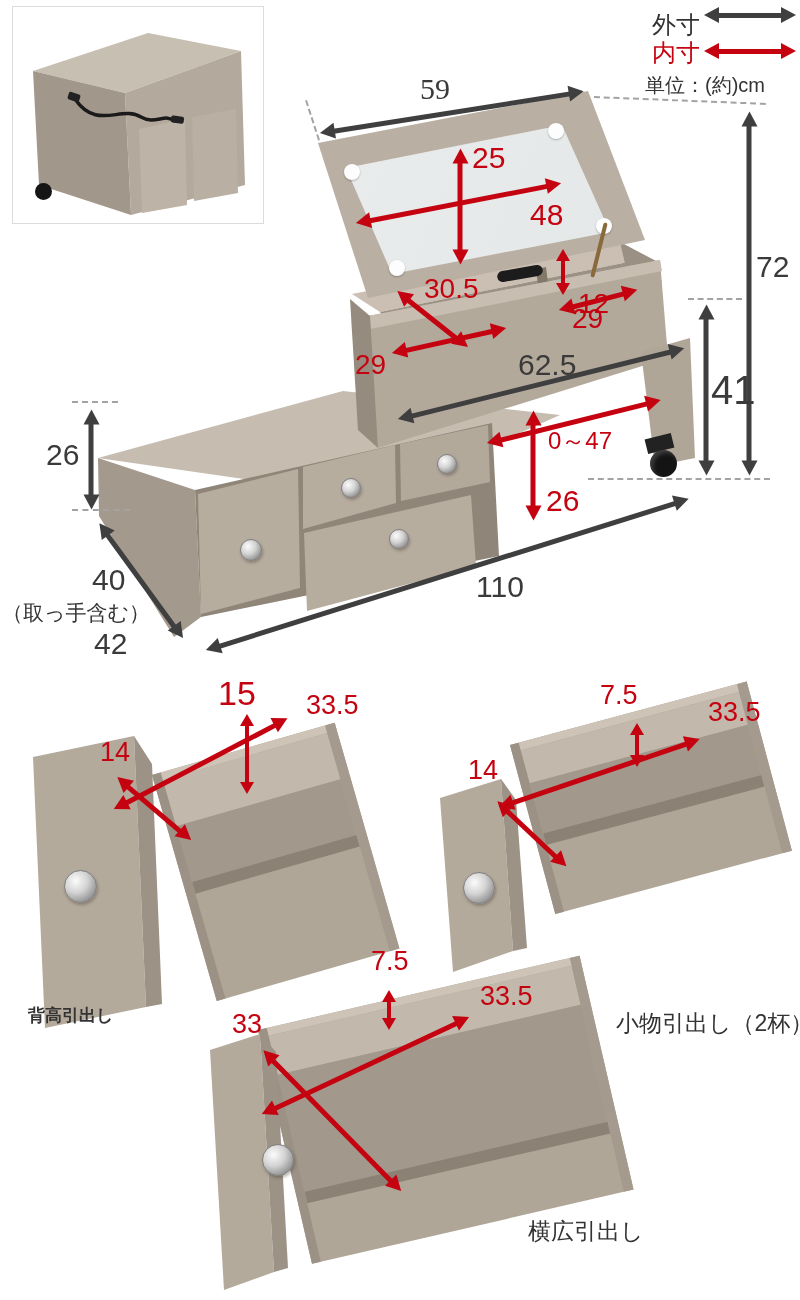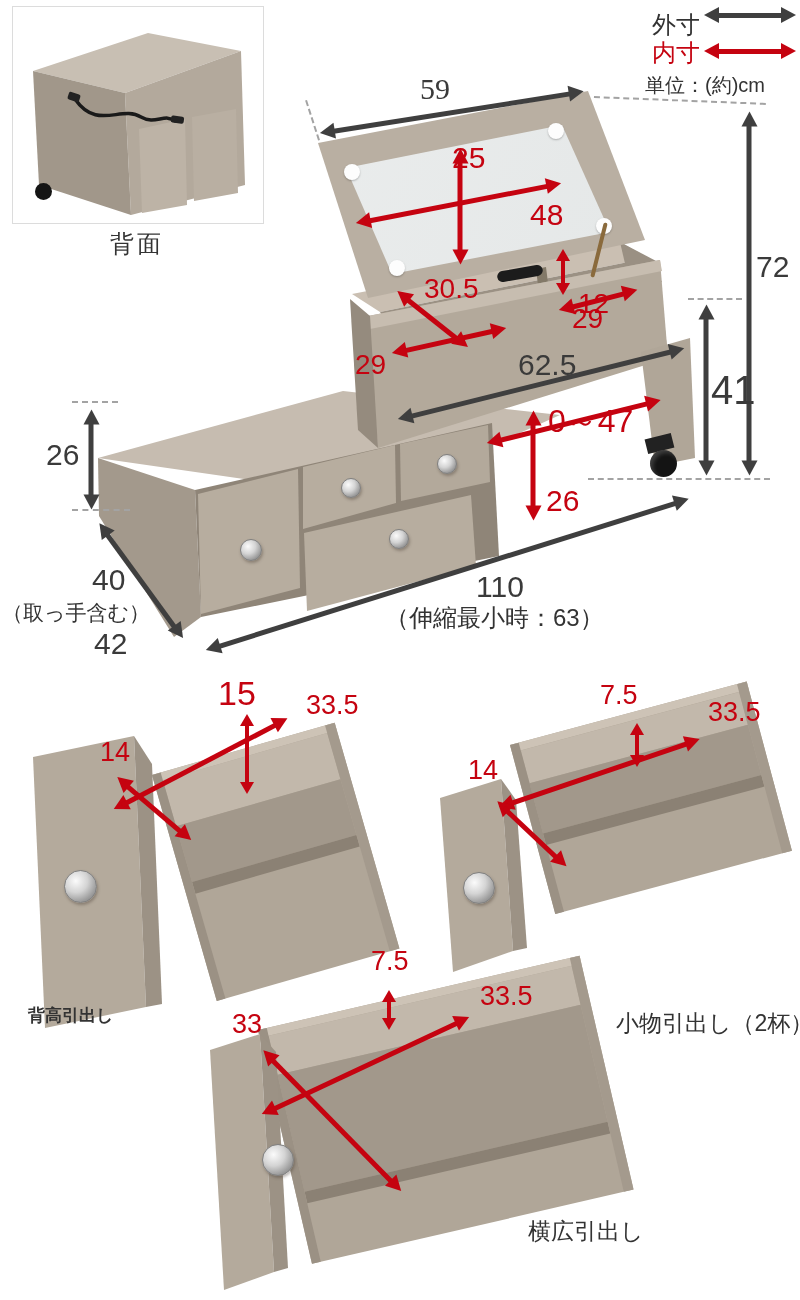--- a/index.html
+++ b/index.html
@@ -56,21 +56,20 @@
       <div class="full" style="clip-path:polygon(126px 122px,172px 112px,174px 198px,129px 206px);background:#bdb3a6;border:0;"></div>
       <div class="full" style="clip-path:polygon(179px 110px,223px 102px,225px 186px,181px 194px);background:#b9afa2;"></div>
       <svg width="250" height="216" style="position:absolute;left:0;top:0;" viewBox="0 0 250 216">
         <path d="M62,92 C84,124 108,98 128,110 C142,118 152,106 162,114" fill="none" stroke="#1a1a1a" stroke-width="3.5" stroke-linecap="round"></path>
         <rect x="55" y="86" width="12" height="8" rx="2" transform="rotate(18 61 90)" fill="#222"></rect>
         <rect x="158" y="109" width="13" height="7" rx="2" transform="rotate(8 164 112)" fill="#222"></rect>
       </svg>
       <div style="position:absolute;left:22px;top:176px;width:17px;height:17px;border-radius:50%;background:#151515;"></div>
     </div>
   </div>
-  <div class="jp" style="left:12px;top:230px;width:250px;text-align:center;font-size:24px;letter-spacing:3px;">背面</div>
 
   <div class="jp" style="left:652px;top:11px;font-size:24px;">外寸</div>
   <div class="arw dark" style="left:704px;top:13px;width:92px;">
       <i class="ln"></i>
     </div>
   <div class="jp" style="left:652px;top:39px;font-size:24px;color:#c50310;">内寸</div>
   <div class="arw red" style="left:704px;top:49px;width:92px;">
       <i class="ln"></i>
     </div>
   <div class="jp" style="left:645px;top:73px;font-size:20px;">単位：(約)cm</div>
@@ -155,37 +154,36 @@
       <i class="ln"></i>
     </div>
   <div class="arw dark" style="left:99px;top:521px;width:142px;transform:rotate(53.9deg);">
       <i class="ln"></i>
     </div>
   <div class="arw dark" style="left:206px;top:648px;width:506px;transform:rotate(-17.4deg);">
       <i class="ln"></i>
     </div>
 
   <div class="dim" style="left:420px;top:72px;font-size:30px;font-family:Liberation Serif, serif;">59</div>
-  <div class="dim red" style="left:452px;top:141px;font-size:30px;">25</div>
+  <div class="dim red" style="left:472px;top:141px;font-size:30px;">25</div>
   <div class="dim red" style="left:530px;top:198px;font-size:30px;">48</div>
   <div class="dim red" style="left:578px;top:253px;font-size:28px;margin-top:36px;">12</div>
   <div class="dim red" style="left:424px;top:274px;font-size:28px;">30.5</div>
   <div class="dim red" style="left:572px;top:304px;font-size:28px;">29</div>
   <div class="dim red" style="left:355px;top:350px;font-size:28px;">29</div>
   <div class="dim" style="left:518px;top:348px;font-size:30px;">62.5</div>
   <div class="dim" style="left:756px;top:250px;font-size:30px;">72</div>
   <div class="dim" style="left:711px;top:368px;font-size:40px;">41</div>
-  <div class="dim red" style="left:548px;top:404px;font-size:32px;text-align:right;">0～47</div>
+  <div class="dim red" style="left:548px;top:428px;font-size:24px;text-align:right;">0～47</div>
   <div class="dim red" style="left:546px;top:484px;font-size:30px;">26</div>
   <div class="dim" style="left:46px;top:438px;font-size:30px;">26</div>
   <div class="dim" style="left:92px;top:563px;font-size:30px;">40</div>
   <div class="jp" style="left:2px;top:600px;font-size:21px;">（取っ手含む）</div>
   <div class="dim" style="left:94px;top:627px;font-size:30px;">42</div>
   <div class="dim" style="left:476px;top:570px;font-size:30px;">110</div>
-  <div class="jp" style="left:385px;top:604px;font-size:24px;">（伸縮最小時：63）</div>
 
   <div class="dbox" style="left:152px;top:775px;width:190px;height:235px;transform:rotate(-16deg);">
     <div class="outer"></div>
       <div class="rim"></div>
     <div class="far" style="left:9px;right:10px;top:8px;height:48px;"></div>
     <div class="floor" style="left:9px;right:10px;top:56px;height:58px;"></div>
     <div class="lip" style="left:9px;right:10px;top:114px;height:12px;"></div>
     <div class="edgeL"></div>
       <div class="edgeR"></div>
   </div>

